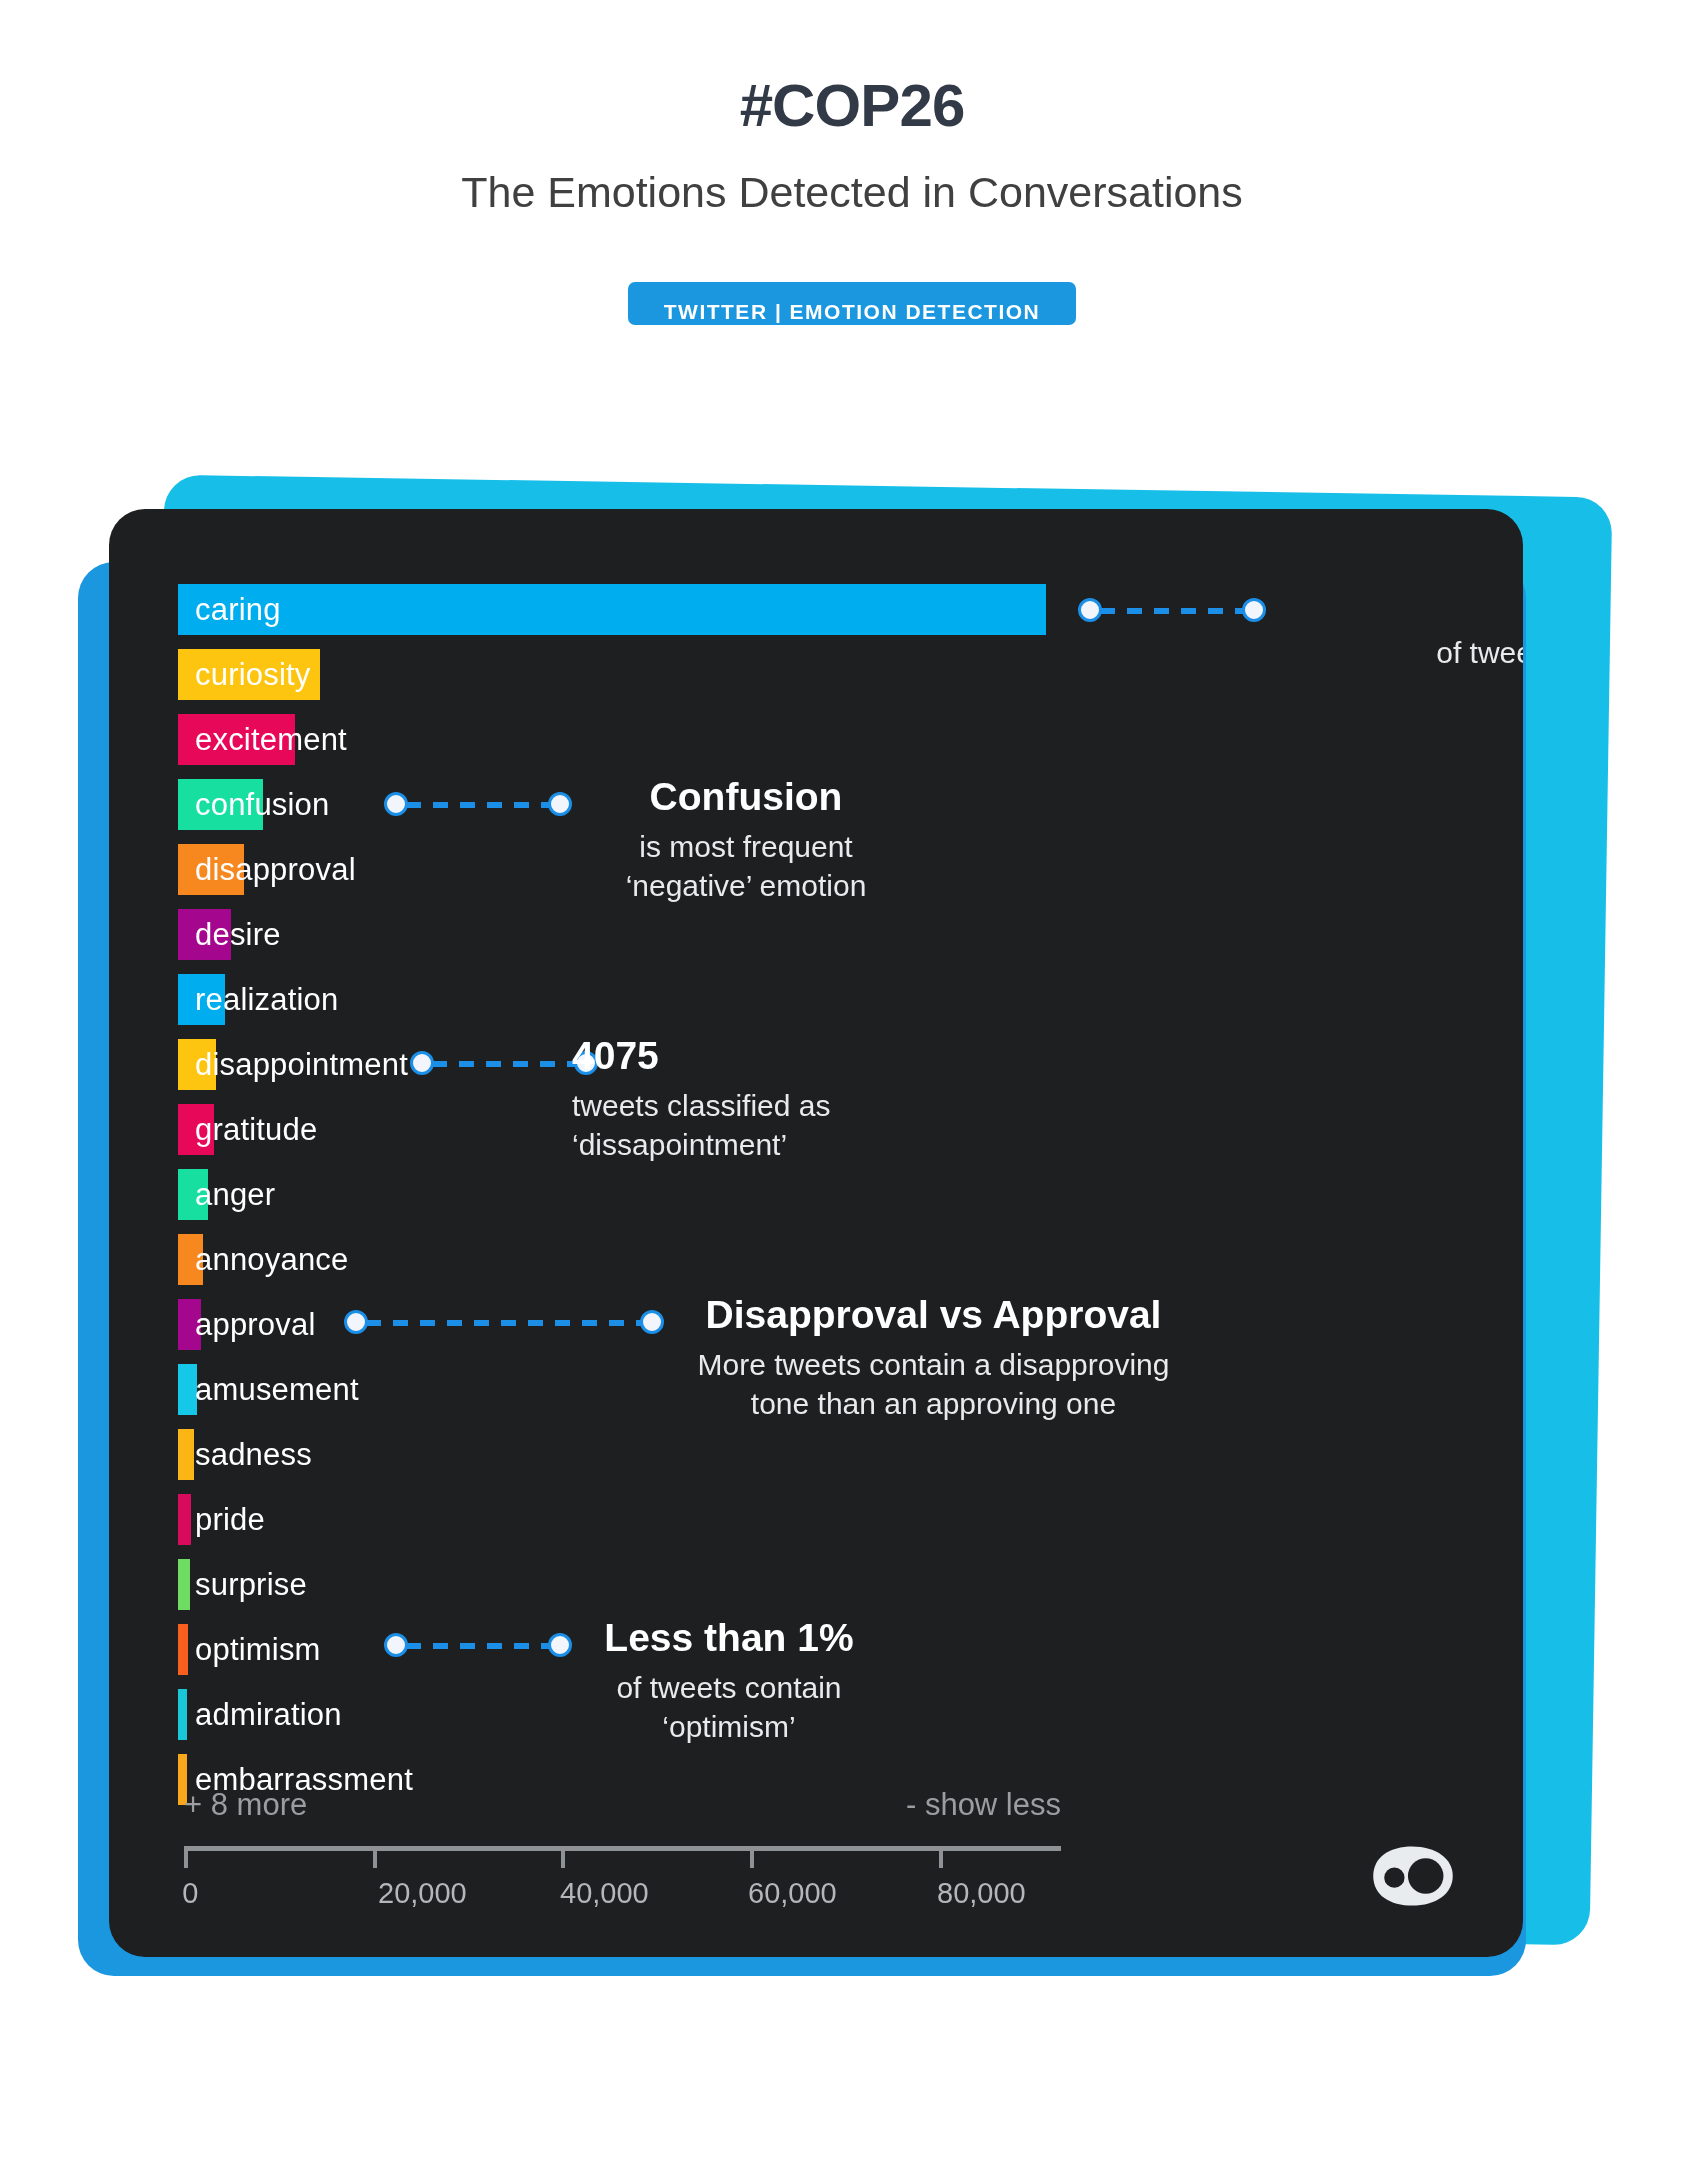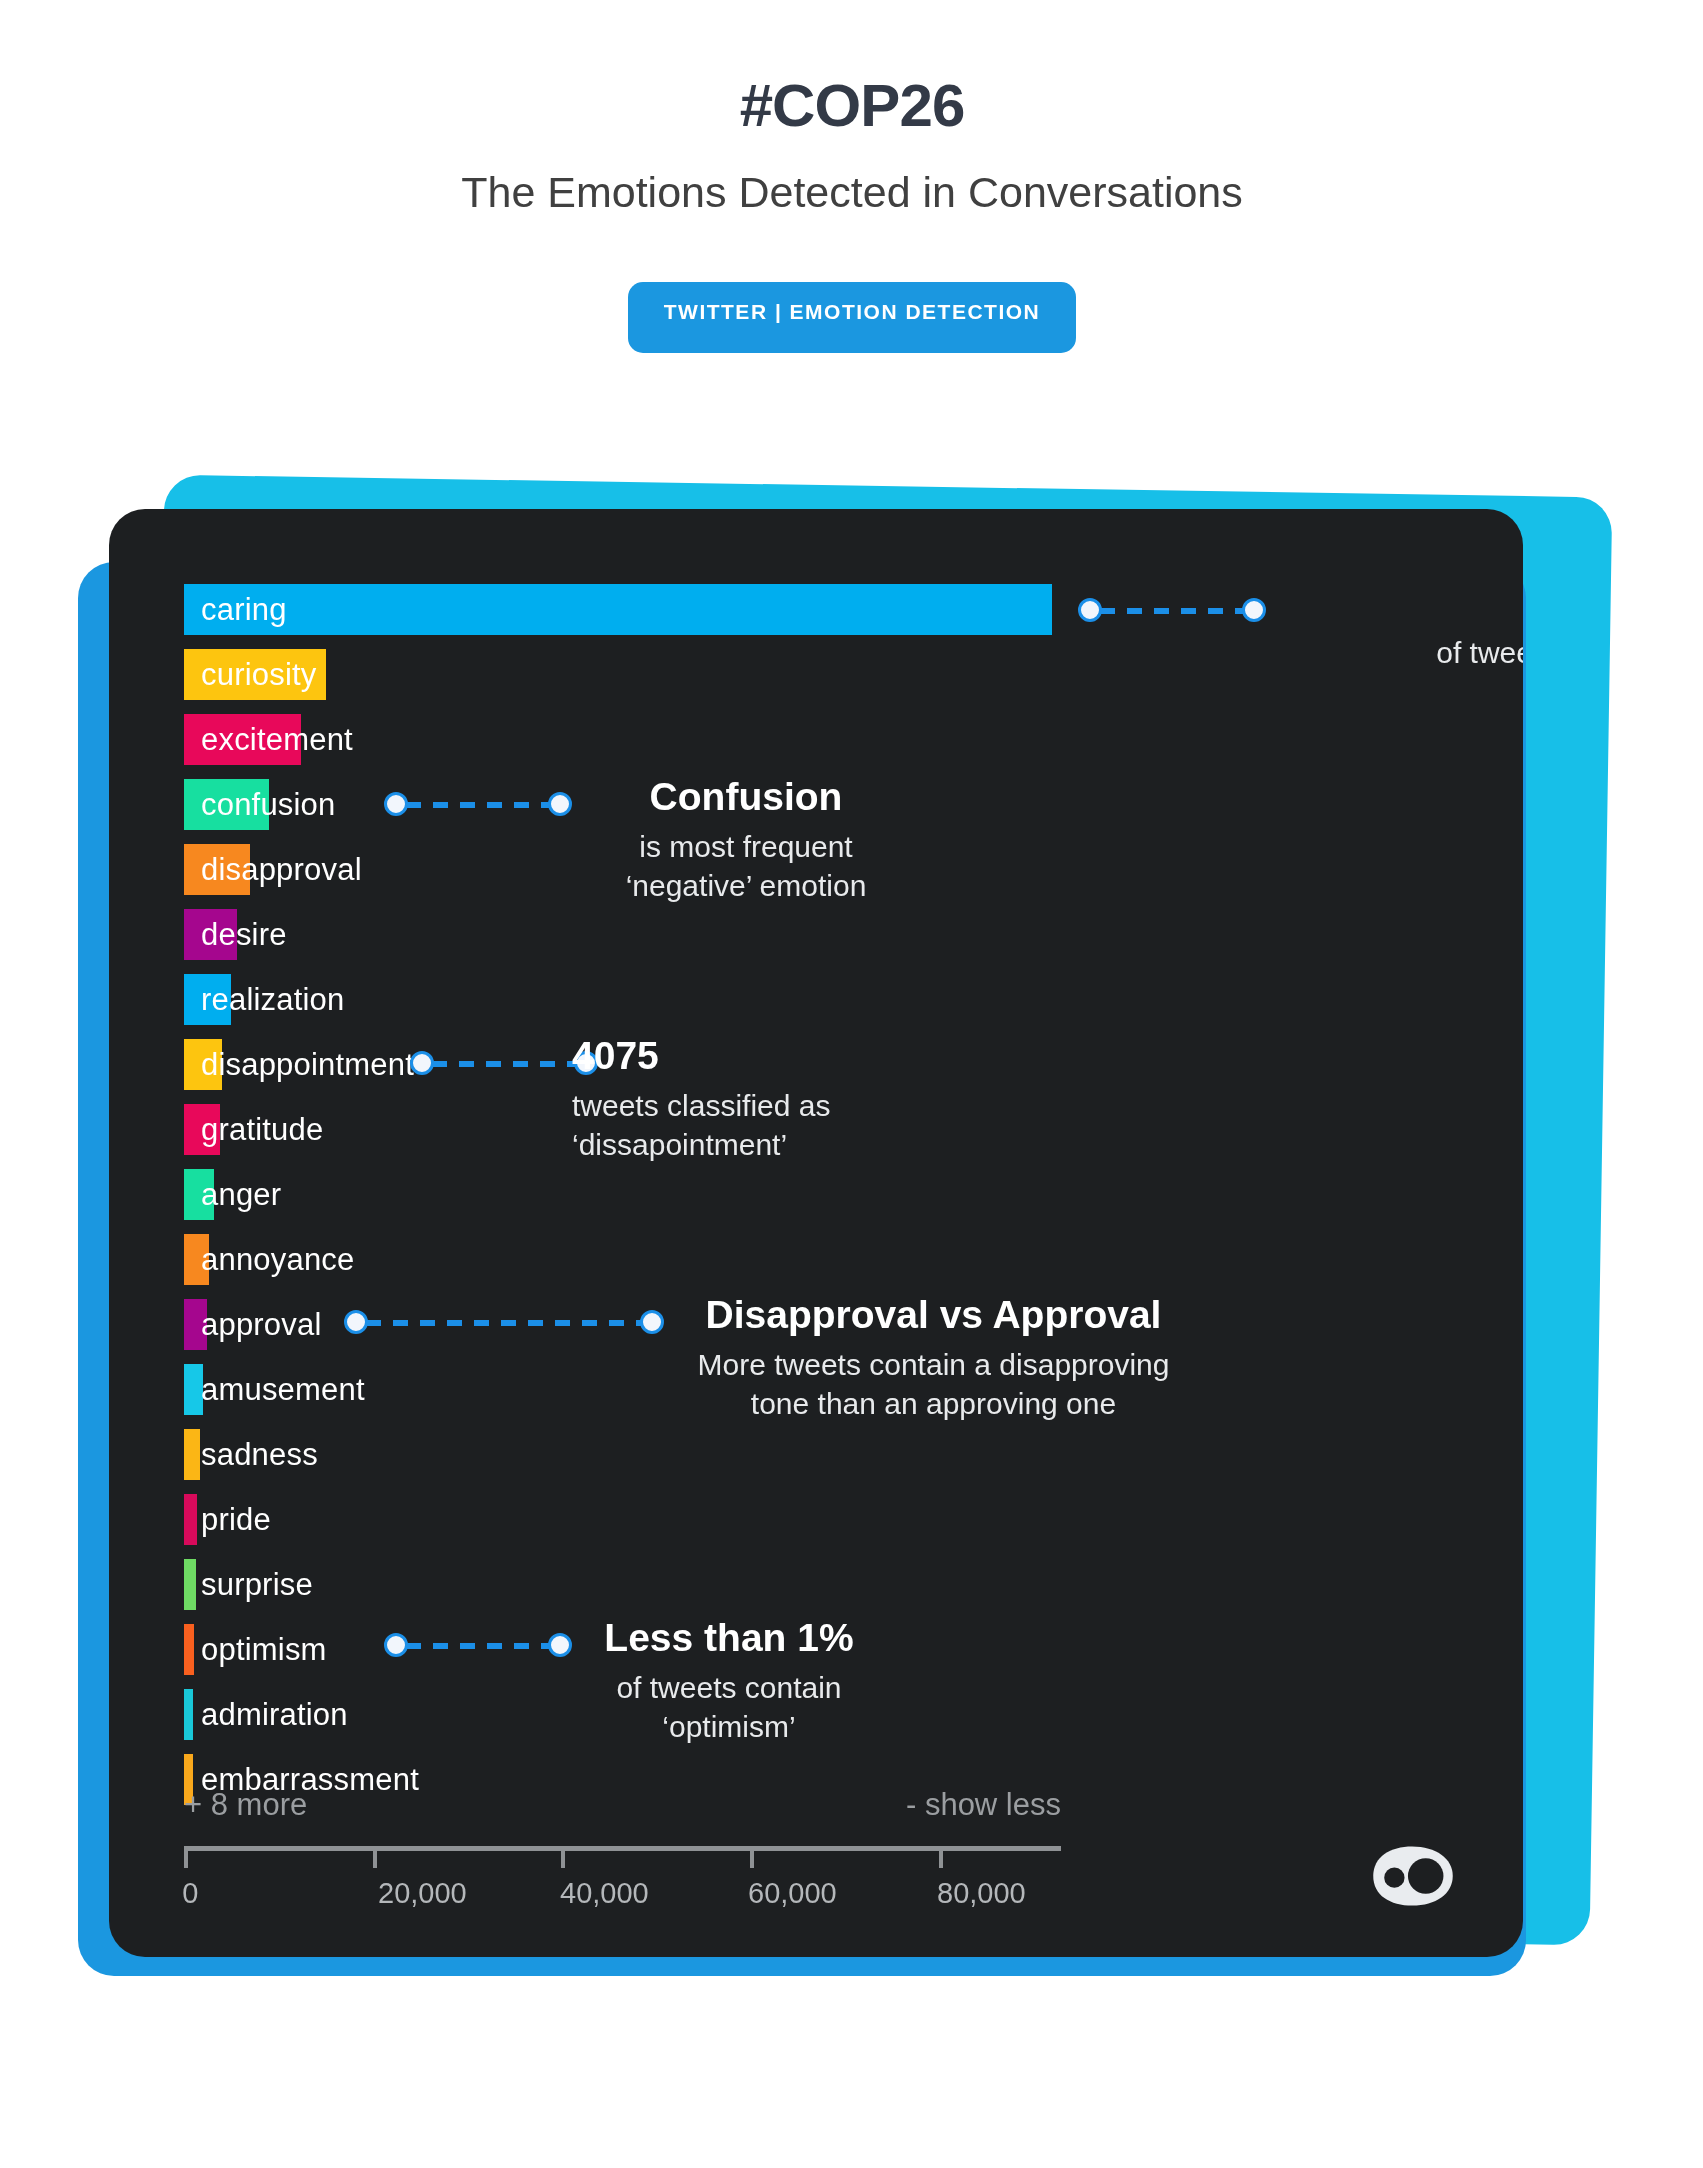--- a/index.html
+++ b/index.html
@@ -19,41 +19,41 @@
   }
   .sub-title {
     font-size:43px; font-weight:400; color:#404040;
     margin-top:29px; line-height:1.15;
   }
   .badge-wrap { width:100%; text-align:center; margin-top:65px; }
   .badge {
     display:inline-block;
     background:#1b97e0; color:#ffffff;
     font-size:21px; font-weight:bold; letter-spacing:1.5px;
-    padding:18px 36px 29px 36px; border-radius:15px;
+    padding:18px 36px 1px 36px; border-radius:7px;
   }
 
   
   .card-stack { position:absolute; left:0; top:494px; width:1704px; height:1618px; }
   .shadow-left {
     position:absolute; left:78px; top:68px; width:1448px; height:1414px;
     background:#1b97e0; border-radius:36px;
   }
   .shadow-right {
     position:absolute; left:153px; top:-8.5px; width:1448px; height:1448px;
     background:#17bfe8; border-radius:36px;
     transform:rotate(0.9deg);
   }
   .card {
     position:absolute; left:109px; top:15.3px; width:1414px; height:1448px;
     background:#1d1f21; border-radius:36px; overflow:hidden;
   }
 
   
-  .chart-area { position:absolute; left:75px; top:68px; width:1312px; }
+  .chart-area { position:absolute; left:69px; top:68px; width:1312px; }
   .bar-row { position:relative; height:65px; }
   .bar {
     position:absolute; left:0; top:6.8px; height:51px;
     border-radius:0;
   }
   .bar-label {
     position:absolute; top:50%; transform:translateY(-50%);
     left:17px; font-size:31px; color:#ffffff; white-space:nowrap;
     font-weight:400; letter-spacing:0.2px;
   }

